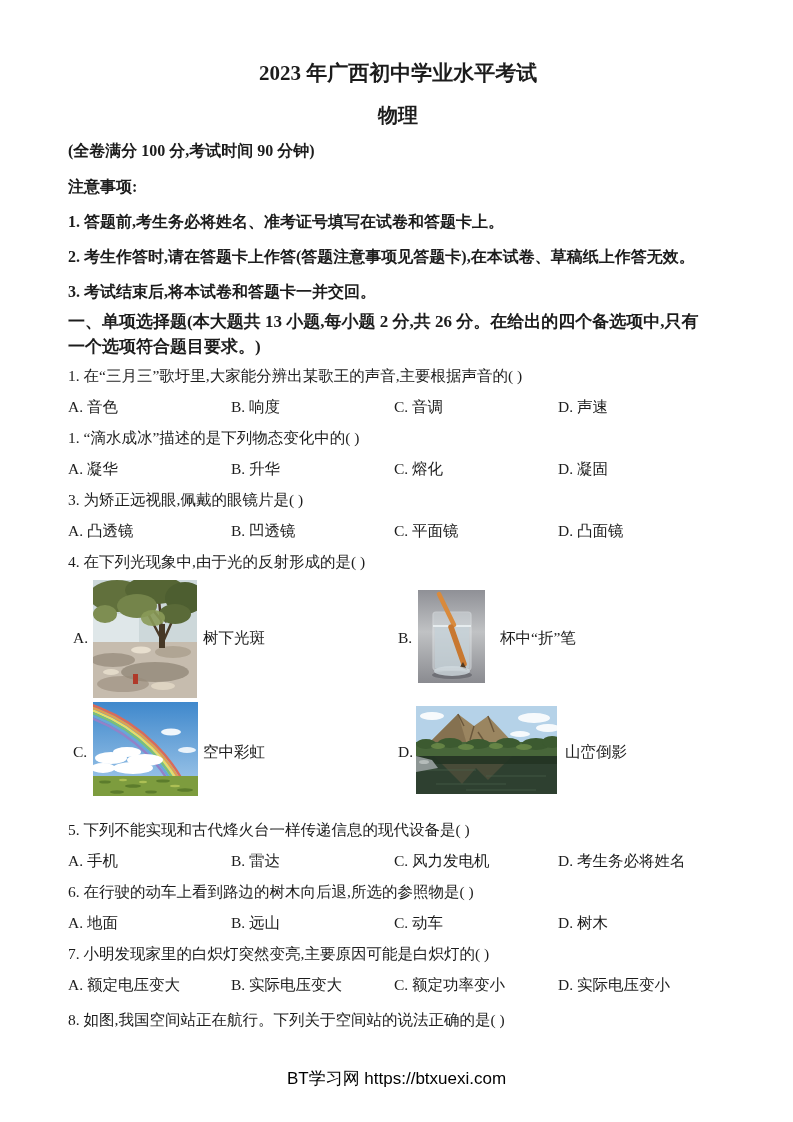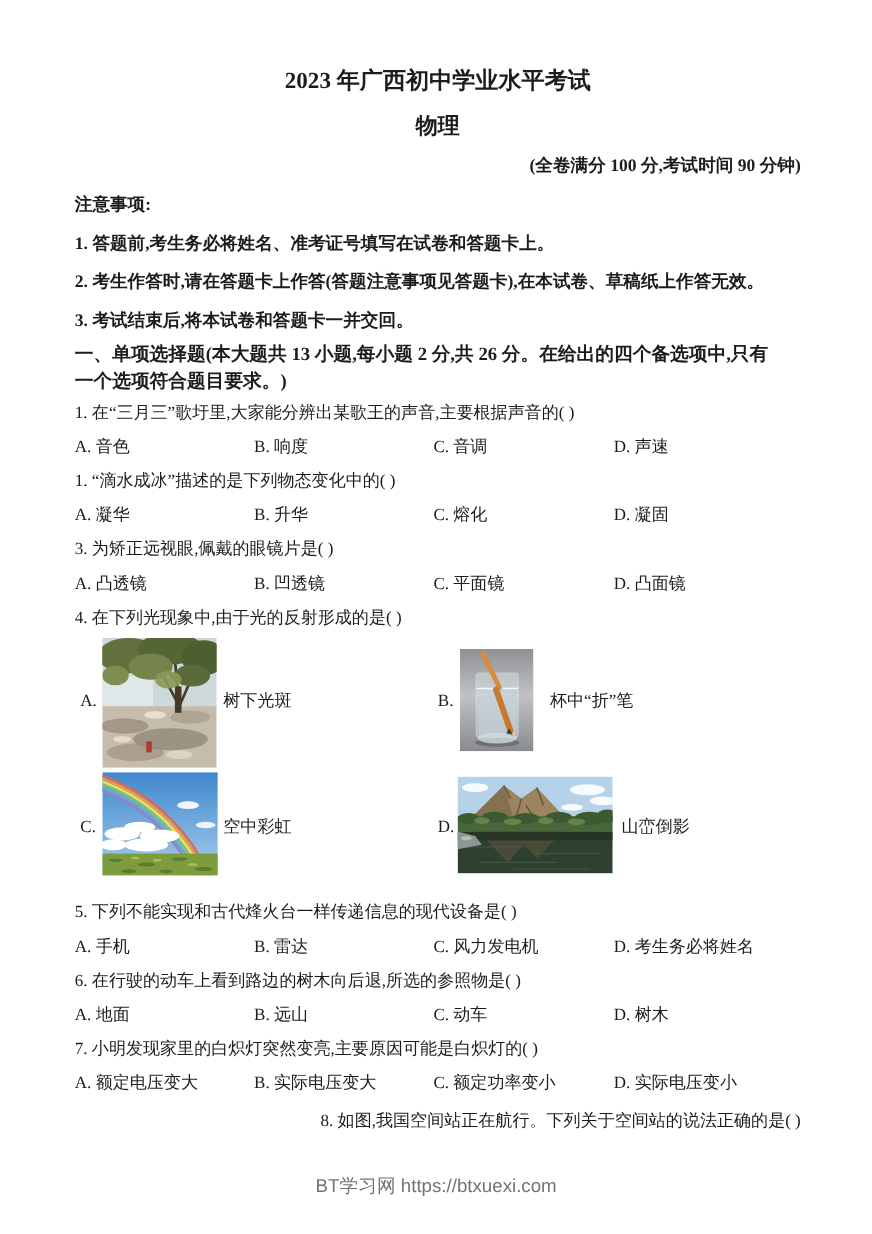--- a/index.html
+++ b/index.html
@@ -2,35 +2,35 @@
 <html><head>
 <meta charset="utf-8">
 <style>
   html,body{margin:0;padding:0;background:#ffffff;}
   body{width:793px;height:1122px;overflow:hidden;position:relative;
        font-family:"Liberation Serif","DejaVu Serif",serif;color:#1c1c1c;}
   .page{position:relative;width:793px;height:826px;}
   .content{padding:60px 65px 0 68px;}
   .title{text-align:center;font-size:21px;font-weight:bold;line-height:26px;margin:0;}
   .subject{text-align:center;font-size:20px;font-weight:bold;line-height:26px;margin:16px 0 0 0;}
-  .info{text-align:right;font-size:16px;font-weight:bold;line-height:20px;margin:13px 0 0 0;}
+  .info{text-align:left;font-size:16px;font-weight:bold;line-height:20px;margin:13px 0 0 0;}
   .notices{font-weight:bold;font-size:16px;}
   .notice-head{margin-top:15px;line-height:22px;font-family:Liberation Serif, serif;}
   .notice-item{margin-top:13px;line-height:22px;}
   .section-title{font-weight:bold;font-size:17px;line-height:25px;margin-top:6px;}
   .row{font-size:15.5px;line-height:20px;margin-top:11px;}
   .q-first{margin-top:7px;}
   .opts{display:grid;grid-template-columns:163px 163px 164px auto;}
   .imgrow{position:relative;margin-top:8px;}
   .imgrow.r1{height:118px;}
   .imgrow.r2{height:94px;margin-top:4px;}
   .imglabel,.caption{position:absolute;font-size:15.5px;line-height:20px;}
   .photo{position:absolute;display:block;}
   .q5{margin-top:24px;}
-  .q8{margin-top:15px;text-align:right;}
+  .q8{margin-top:15px;}
   .footer{position:absolute;left:0;right:0;top:1068px;text-align:center;
           font-family:"Liberation Sans","DejaVu Sans",sans-serif;
           font-size:17px;line-height:22px;}
 </style>
 </head>
 <body>
 
 <div class="page">
   <div class="content">
 
@@ -238,14 +238,14 @@
       <span>A. 额定电压变大</span>
       <span>B. 实际电压变大</span>
       <span>C. 额定功率变小</span>
       <span>D. 实际电压变小</span>
     </div>
 
     <div class="row q8">8. 如图,我国空间站正在航行。下列关于空间站的说法正确的是(      )</div>
 
   </div>
 
-  <div class="footer" style="color: #737373;">BT学习网 https://btxuexi.com</div>
+  <div class="footer" style="color: #000000;">BT学习网 https://btxuexi.com</div>
 </div>
 
 </body></html>

